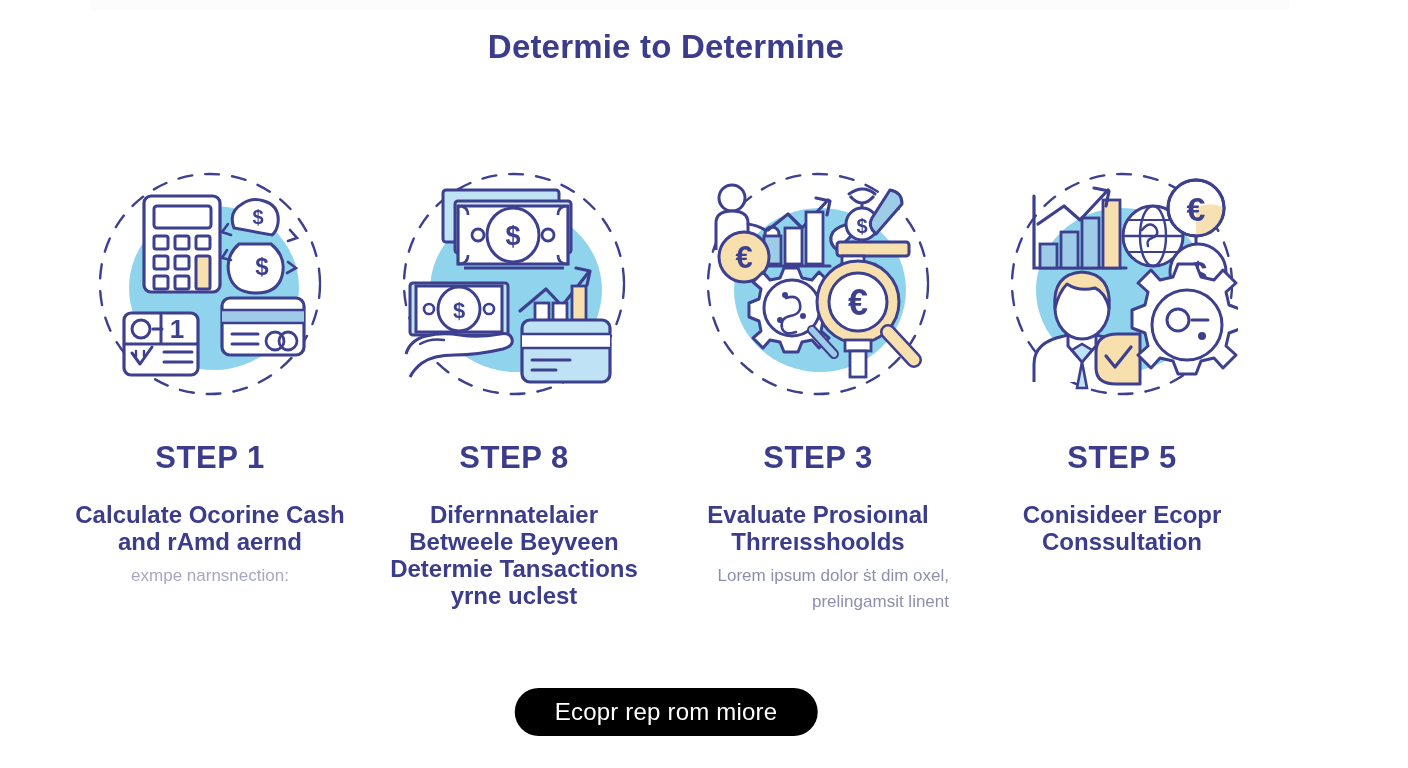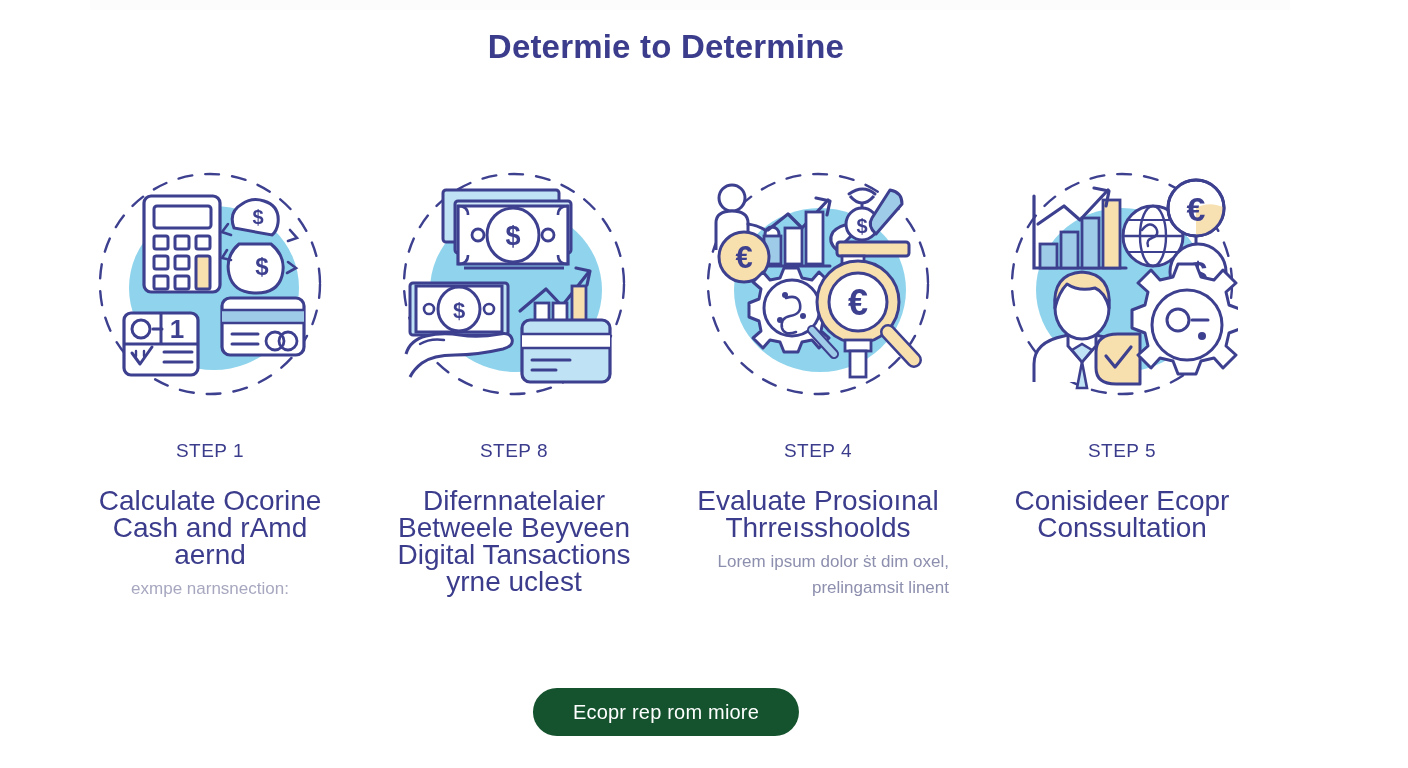--- a/index.html
+++ b/index.html
@@ -56,29 +56,29 @@
   .icon-wrap {
     width: 232px;
     height: 232px;
     position: relative;
   }
   .icon-wrap svg { display: block; }
 
   .step-label {
     margin-top: 40px;
     color: #3b3c8c;
-    font-size: 19px;
-    font-weight: normal;
+    font-size: 31px;
+    font-weight: bold;
     letter-spacing: 0.5px;
   }
   .step-heading {
     margin-top: 25px;
     color: #3b3c8c;
-    font-size: 28px;
-    font-weight: normal;
+    font-size: 24px;
+    font-weight: bold;
     line-height: 27px;
     text-align: center;
     max-width: 270px;
   }
   .step-body {
     margin-top: 8px;
     color: #8d8fae;
     font-size: 17px;
     line-height: 26px;
     text-align: right;
@@ -89,27 +89,27 @@
   }
   .step-body.faded {
     color: #a7a8c0;
   }
 
   .cta {
     position: absolute;
     left: 50%;
     transform: translateX(-50%);
     top: 688px;
-    background: #14532d;
+    background: #000000;
     color: #ffffff;
     border: none;
     border-radius: 24px;
     padding: 0 40px;
     height: 48px;
-    font-size: 20px;
+    font-size: 24px;
     font-family: "Liberation Sans", sans-serif;
     cursor: pointer;
     letter-spacing: 0.2px;
   }
 </style>
 </head>
 <body>
 
 <div class="page">
 
@@ -213,21 +213,21 @@
 
           <rect x="124" y="152" width="88" height="62" rx="8" fill="#bfe2f5" stroke="#3d3f8f" stroke-width="3.2"></rect>
           <rect x="124" y="166" width="88" height="14" fill="#ffffff"></rect>
           <line x1="124" y1="166" x2="212" y2="166" stroke="#3d3f8f" stroke-width="2.6"></line>
           <line x1="124" y1="180" x2="212" y2="180" stroke="#3d3f8f" stroke-width="2.6"></line>
           <line x1="134" y1="192" x2="172" y2="192" stroke="#3d3f8f" stroke-width="3" stroke-linecap="round"></line>
           <line x1="134" y1="202" x2="158" y2="202" stroke="#3d3f8f" stroke-width="3" stroke-linecap="round"></line>
         </svg>
       </div>
       <div class="step-label">STEP 8</div>
-      <div class="step-heading">Difernnatelaier Betweele Beyveen Digital Tansactions yrne uclest</div>
+      <div class="step-heading">Difernnatelaier Betweele Beyveen Determie Tansactions yrne uclest</div>
       <div class="step-body"></div>
     </div>
 
     <div class="step">
       <div class="icon-wrap">
         <svg width="232" height="232" viewBox="0 0 232 232">
           <ellipse cx="118" cy="122" rx="86" ry="82" fill="#8fd4ec"></ellipse>
           <circle cx="116" cy="116" r="110" fill="none" stroke="#3d3f8f" stroke-width="2.4" stroke-dasharray="14 13" stroke-linecap="round"></circle>
 
           <circle cx="30" cy="30" r="13" fill="#ffffff" stroke="#3d3f8f" stroke-width="3"></circle>
@@ -269,21 +269,21 @@
 
           <circle cx="156" cy="134" r="41" fill="#f7dfae" stroke="#3d3f8f" stroke-width="3"></circle>
           <circle cx="156" cy="134" r="29" fill="#ffffff" stroke="#3d3f8f" stroke-width="3"></circle>
           <text x="156" y="147" font-family="'Liberation Sans',sans-serif" font-size="36" font-weight="bold" fill="#3d3f8f" text-anchor="middle">€</text>
           <path d="M186 164 l26 28" stroke="#3d3f8f" stroke-width="16" stroke-linecap="round"></path>
           <path d="M186 164 l26 28" stroke="#f7dfae" stroke-width="11" stroke-linecap="round"></path>
           <rect x="143" y="172" width="26" height="11" fill="#ffffff" stroke="#3d3f8f" stroke-width="2.8"></rect>
           <rect x="148" y="183" width="16" height="26" fill="#ffffff" stroke="#3d3f8f" stroke-width="2.8"></rect>
         </svg>
       </div>
-      <div class="step-label">STEP 4</div>
+      <div class="step-label">STEP 3</div>
       <div class="step-heading">Evaluate Prosioınal Thrreısshoolds</div>
       <div class="step-body">Lorem ipsum dolor ṡt dim oxel, prelingamsit linent</div>
     </div>
 
     <div class="step">
       <div class="icon-wrap">
         <svg width="232" height="232" viewBox="0 0 232 232">
           <ellipse cx="116" cy="122" rx="86" ry="82" fill="#8fd4ec"></ellipse>
           <circle cx="116" cy="116" r="110" fill="none" stroke="#3d3f8f" stroke-width="2.4" stroke-dasharray="14 13" stroke-linecap="round"></circle>
 

